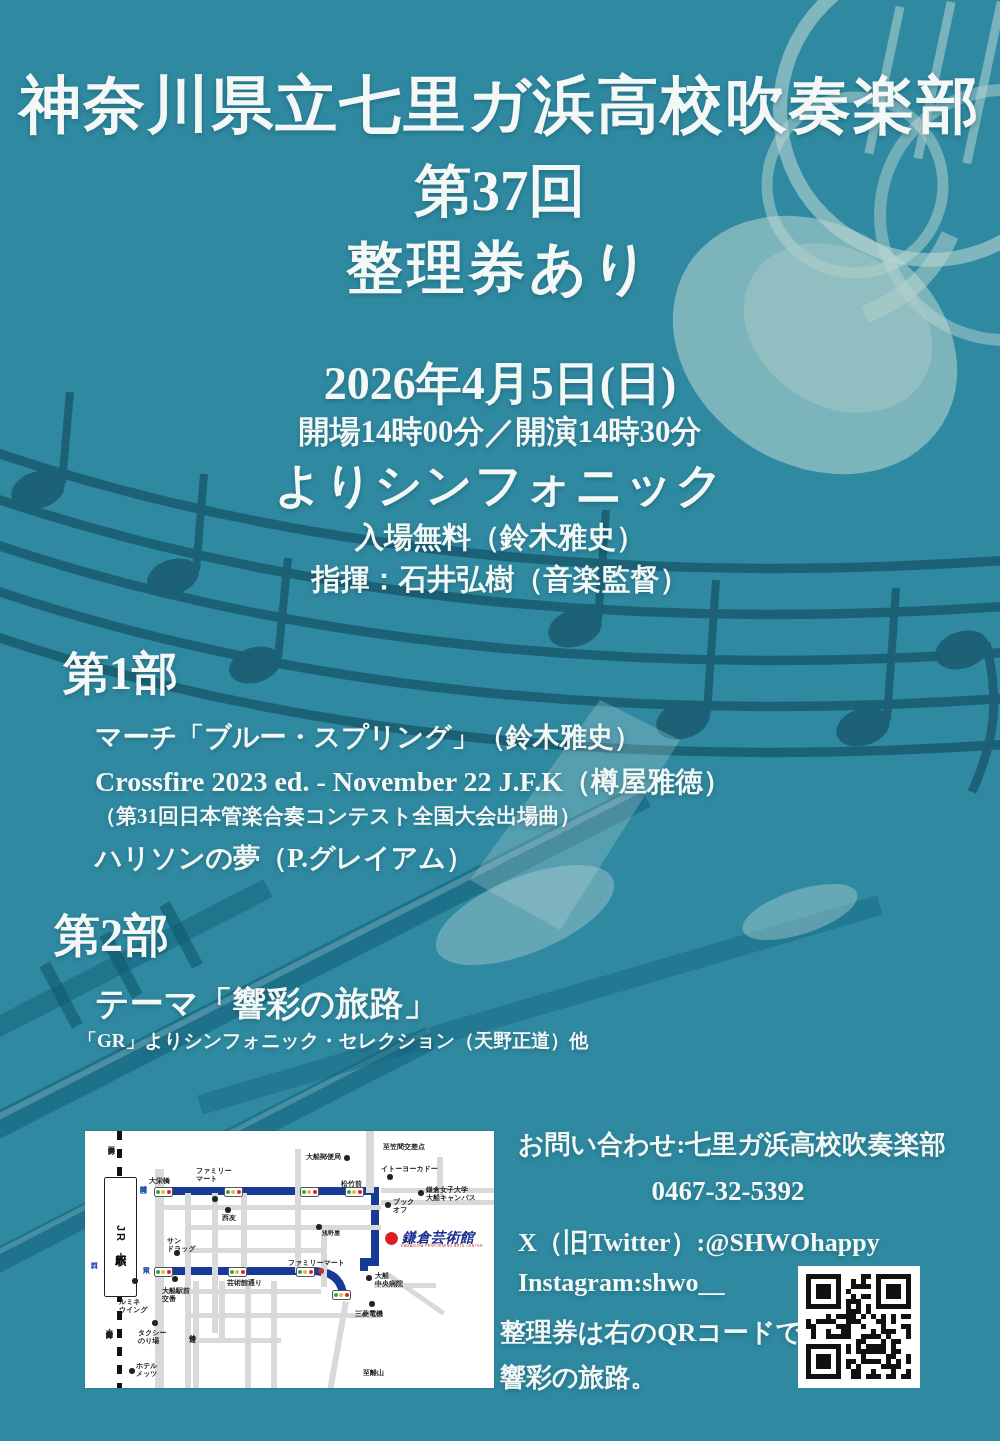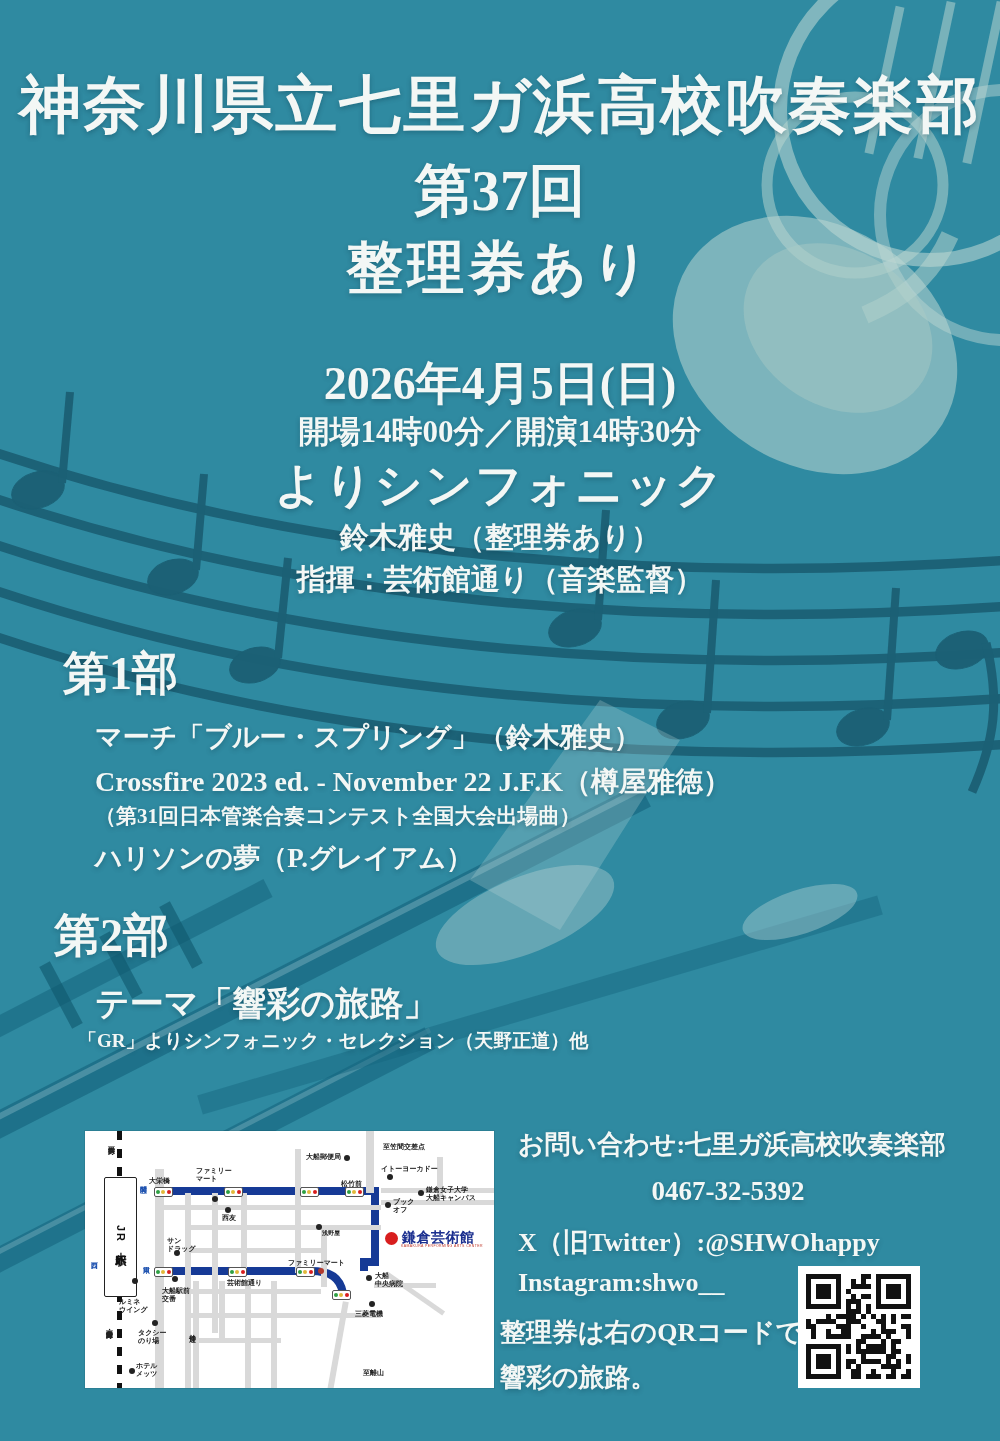--- a/index.html
+++ b/index.html
@@ -23,21 +23,21 @@
           display:flex;align-items:center;justify-content:space-around;}
   .signal i{width:4px;height:4px;border-radius:50%;display:block;}
   #railway{position:absolute;top:0;width:5px;height:257px;
            background:repeating-linear-gradient(180deg,#111 0 9px,#fff 9px 18px);}
   #station{position:absolute;background:#fff;border:1.5px solid #222;border-radius:2px;
            display:flex;align-items:center;justify-content:center;}
   #station span{writing-mode:vertical-rl;font-size:11px;font-weight:bold;color:#111;letter-spacing:2px;}
   #venue-marker{position:absolute;display:flex;align-items:center;}
   #venue-dot{width:13px;height:13px;border-radius:50%;background:#d81e1e;margin-right:4px;}
   #venue-name{font-size:14px;font-weight:bold;color:#1b2f8f;letter-spacing:.5px;
-              font-family:"Liberation Serif","DejaVu Serif",serif;}
+              font-family:"Liberation Serif","DejaVu Serif",serif;font-style:italic;}
   #venue-caption{position:absolute;font-size:3.5px;color:#c0392b;letter-spacing:.4px;white-space:nowrap;}
   
   #qr{left:798px;top:1266px;width:122px;height:122px;background:#fff;z-index:3;}
 </style>
 </head>
 <body>
 
 <svg id="deco" class="abs" width="1000" height="1441" viewBox="0 0 1000 1441">
 
   <g opacity="0.85">
@@ -93,22 +93,22 @@
   </g>
 </svg>
 
 <div class="abs layer txt ctr" style="top:70px;font-size:62px;font-weight:bold;letter-spacing:2px;">神奈川県立七里ガ浜高校吹奏楽部</div>
 <div class="abs layer txt ctr" style="top:158px;font-size:57px;font-weight:bold;">第37回</div>
 <div class="abs layer txt ctr" style="top:235px;font-size:57px;font-weight:bold;letter-spacing:4px;">整理券あり</div>
 
 <div class="abs layer txt ctr" style="top:358px;font-size:46px;font-weight:bold;">2026年4月5日(日)</div>
 <div class="abs layer txt ctr" style="top:414px;font-size:31px;font-weight:bold;">開場14時00分／開演14時30分</div>
 <div class="abs layer txt ctr" style="top:458px;font-size:47px;font-weight:bold;letter-spacing:2px;">よりシンフォニック</div>
-<div class="abs layer txt ctr" style="top:521px;font-size:29px;font-weight:bold;">鈴木雅史（整理券あり）</div>
-<div class="abs layer txt ctr" style="top:563px;font-size:29px;font-weight:bold;">指揮：芸術館通り（音楽監督）</div>
+<div class="abs layer txt ctr" style="top:521px;font-size:29px;font-weight:bold;">入場無料（鈴木雅史）</div>
+<div class="abs layer txt ctr" style="top:563px;font-size:29px;font-weight:bold;">指揮：石井弘樹（音楽監督）</div>
 
 <div class="abs layer txt" style="left:63px;top:648px;font-size:46px;font-weight:bold;">第1部</div>
 <div class="abs layer txt" style="left:95px;top:722px;font-size:27px;font-weight:bold;">マーチ「ブルー・スプリング」（鈴木雅史）</div>
 <div class="abs layer txt" style="left:95px;top:766px;font-size:28px;font-weight:bold;">Crossfire 2023 ed. - November 22 J.F.K（樽屋雅徳）</div>
 <div class="abs layer txt" style="left:95px;top:804px;font-size:21px;font-weight:bold;">（第31回日本管楽合奏コンテスト全国大会出場曲）</div>
 <div class="abs layer txt" style="left:95px;top:843px;font-size:27px;font-weight:bold;">ハリソンの夢（P.グレイアム）</div>
 
 <div class="abs layer txt" style="left:54px;top:910px;font-size:46px;font-weight:bold;">第2部</div>
 <div class="abs layer txt" style="left:95px;top:984px;font-size:34px;font-weight:bold;">テーマ「響彩の旅路」</div>
 <div class="abs layer txt" style="left:78px;top:1030px;font-size:19px;font-weight:bold;">「GR」よりシンフォニック・セレクション（天野正道）他</div>

